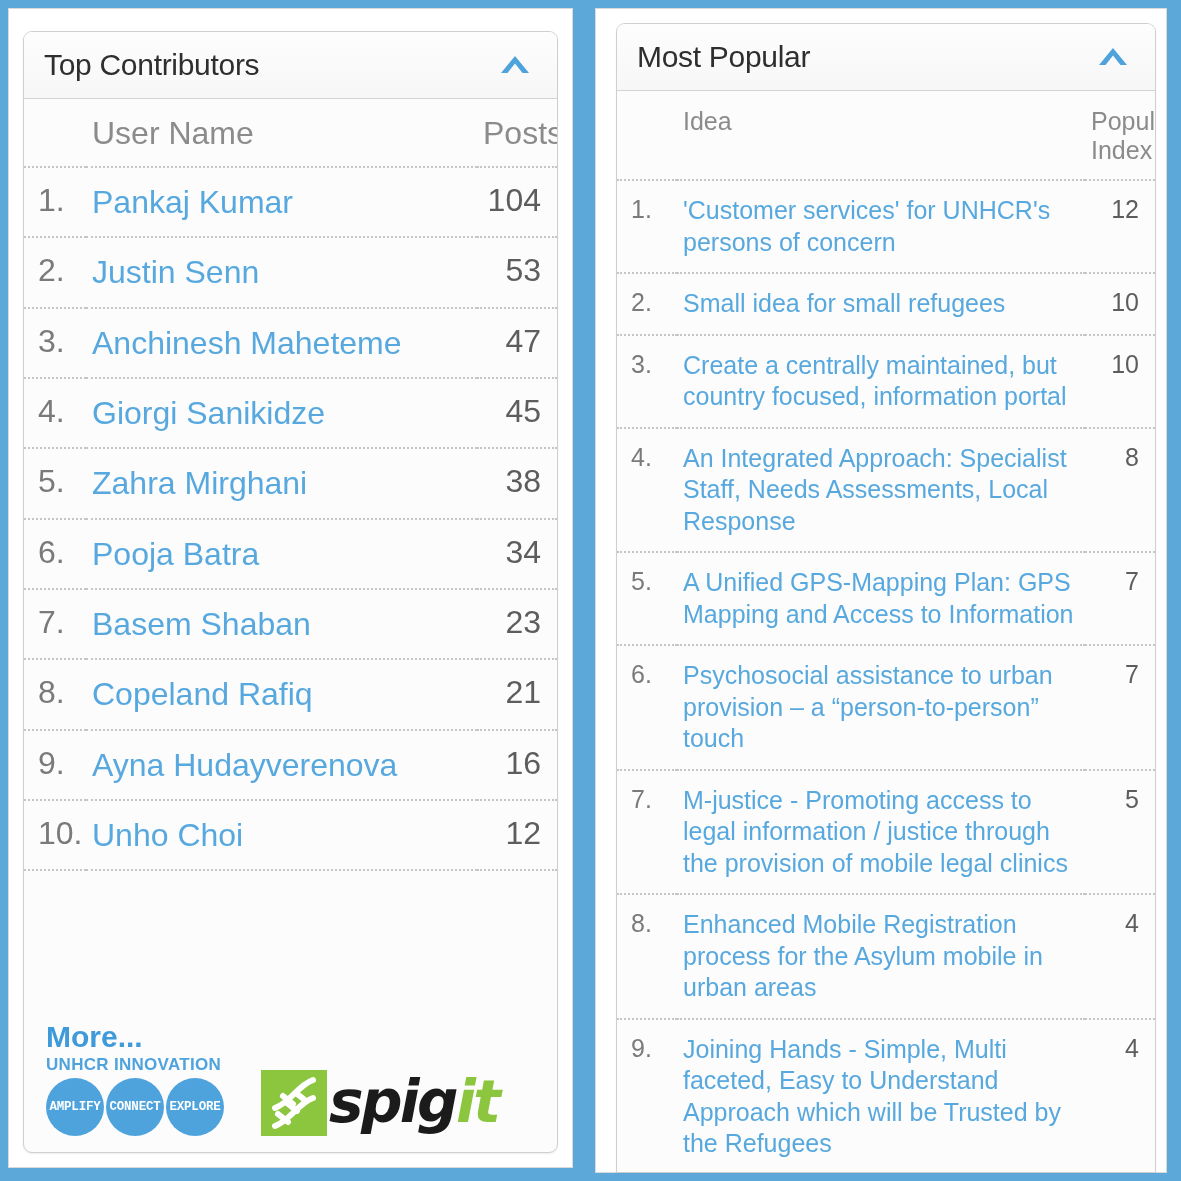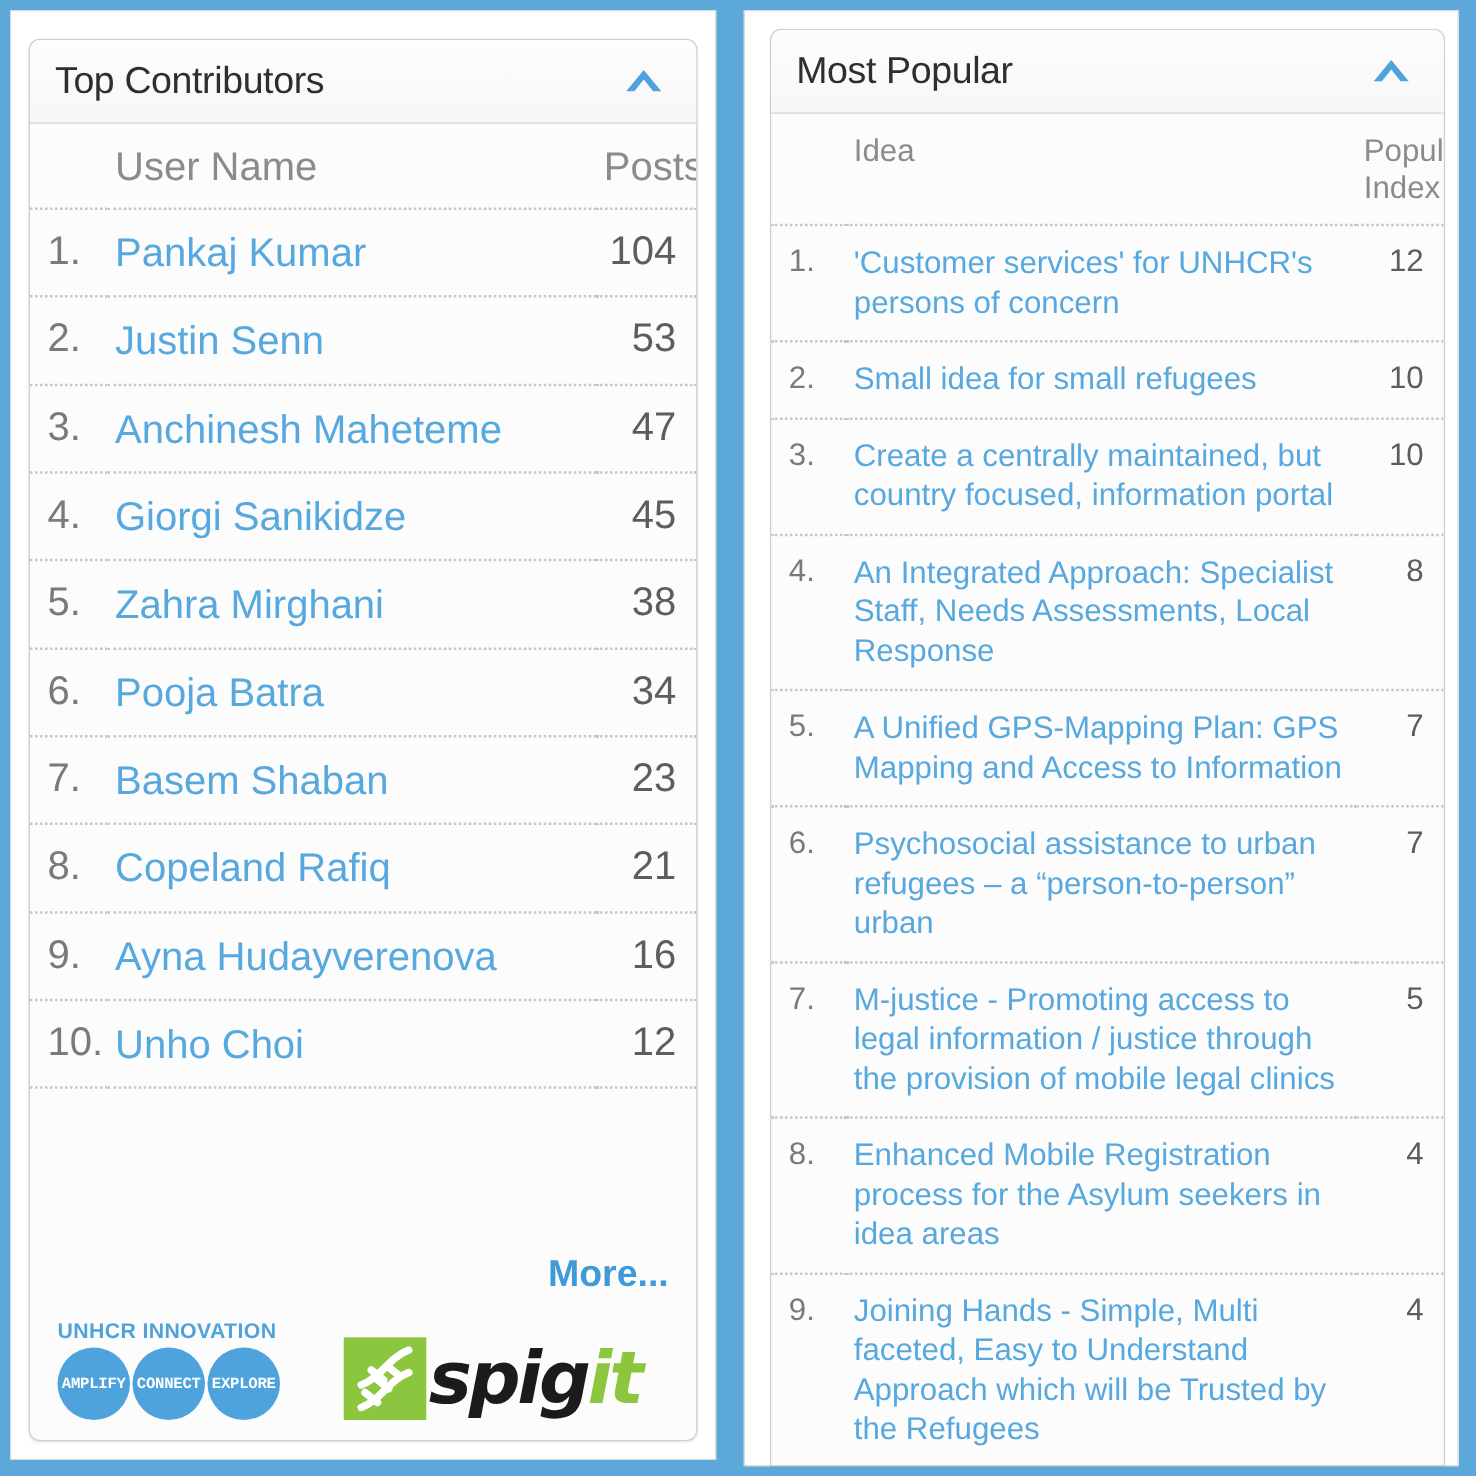--- a/index.html
+++ b/index.html
@@ -109,30 +109,30 @@
   .th-right { text-align: right; padding-right: 16px !important; }
 
   .table-wrap { flex: 1 1 auto; overflow: hidden; }
   .tbl-left td, .tbl-left th { font-size: 32px; }
 
   
   .card-footer {
     flex: 0 0 auto;
     padding: 8px 22px 16px 22px;
   }
-  .more-row { text-align: right; margin-bottom: 18px; }
+  .more-row { text-align: left; margin-bottom: 1px; }
   .more-link {
     color: #3f9ada;
     font-size: 30px;
     font-weight: bold;
     text-decoration: none;
     cursor: pointer;
   }
 
-  .logos { display: flex; align-items: flex-end; gap: 51px; }
+  .logos { display: flex; align-items: flex-end; gap: 37px; }
 
   .unhcr-block { flex: 0 0 auto; }
   .unhcr-title {
     color: #4fa3dd;
     font-weight: bold;
     font-size: 17px;
     letter-spacing: 0.3px;
     margin-bottom: 3px;
     white-space: nowrap;
   }
@@ -367,35 +367,35 @@
           <tr>
             <td class="rank">5.</td>
             <td class="link-cell">
               <a>A Unified GPS-Mapping Plan: GPS Mapping and Access to Information</a>
             </td>
             <td class="val">7</td>
           </tr>
           <tr>
             <td class="rank">6.</td>
             <td class="link-cell">
-              <a>Psychosocial assistance to urban refugees – a “person-to-person” urban</a>
+              <a>Psychosocial assistance to urban provision – a “person-to-person” touch</a>
             </td>
             <td class="val">7</td>
           </tr>
           <tr>
             <td class="rank">7.</td>
             <td class="link-cell">
               <a>M-justice - Promoting access to legal information / justice through the provision of mobile legal clinics</a>
             </td>
             <td class="val">5</td>
           </tr>
           <tr>
             <td class="rank">8.</td>
             <td class="link-cell">
-              <a>Enhanced Mobile Registration process for the Asylum seekers in idea areas</a>
+              <a>Enhanced Mobile Registration process for the Asylum mobile in urban areas</a>
             </td>
             <td class="val">4</td>
           </tr>
           <tr>
             <td class="rank">9.</td>
             <td class="link-cell">
               <a>Joining Hands - Simple, Multi faceted, Easy to Understand Approach which will be Trusted by the Refugees</a>
             </td>
             <td class="val">4</td>
           </tr>

